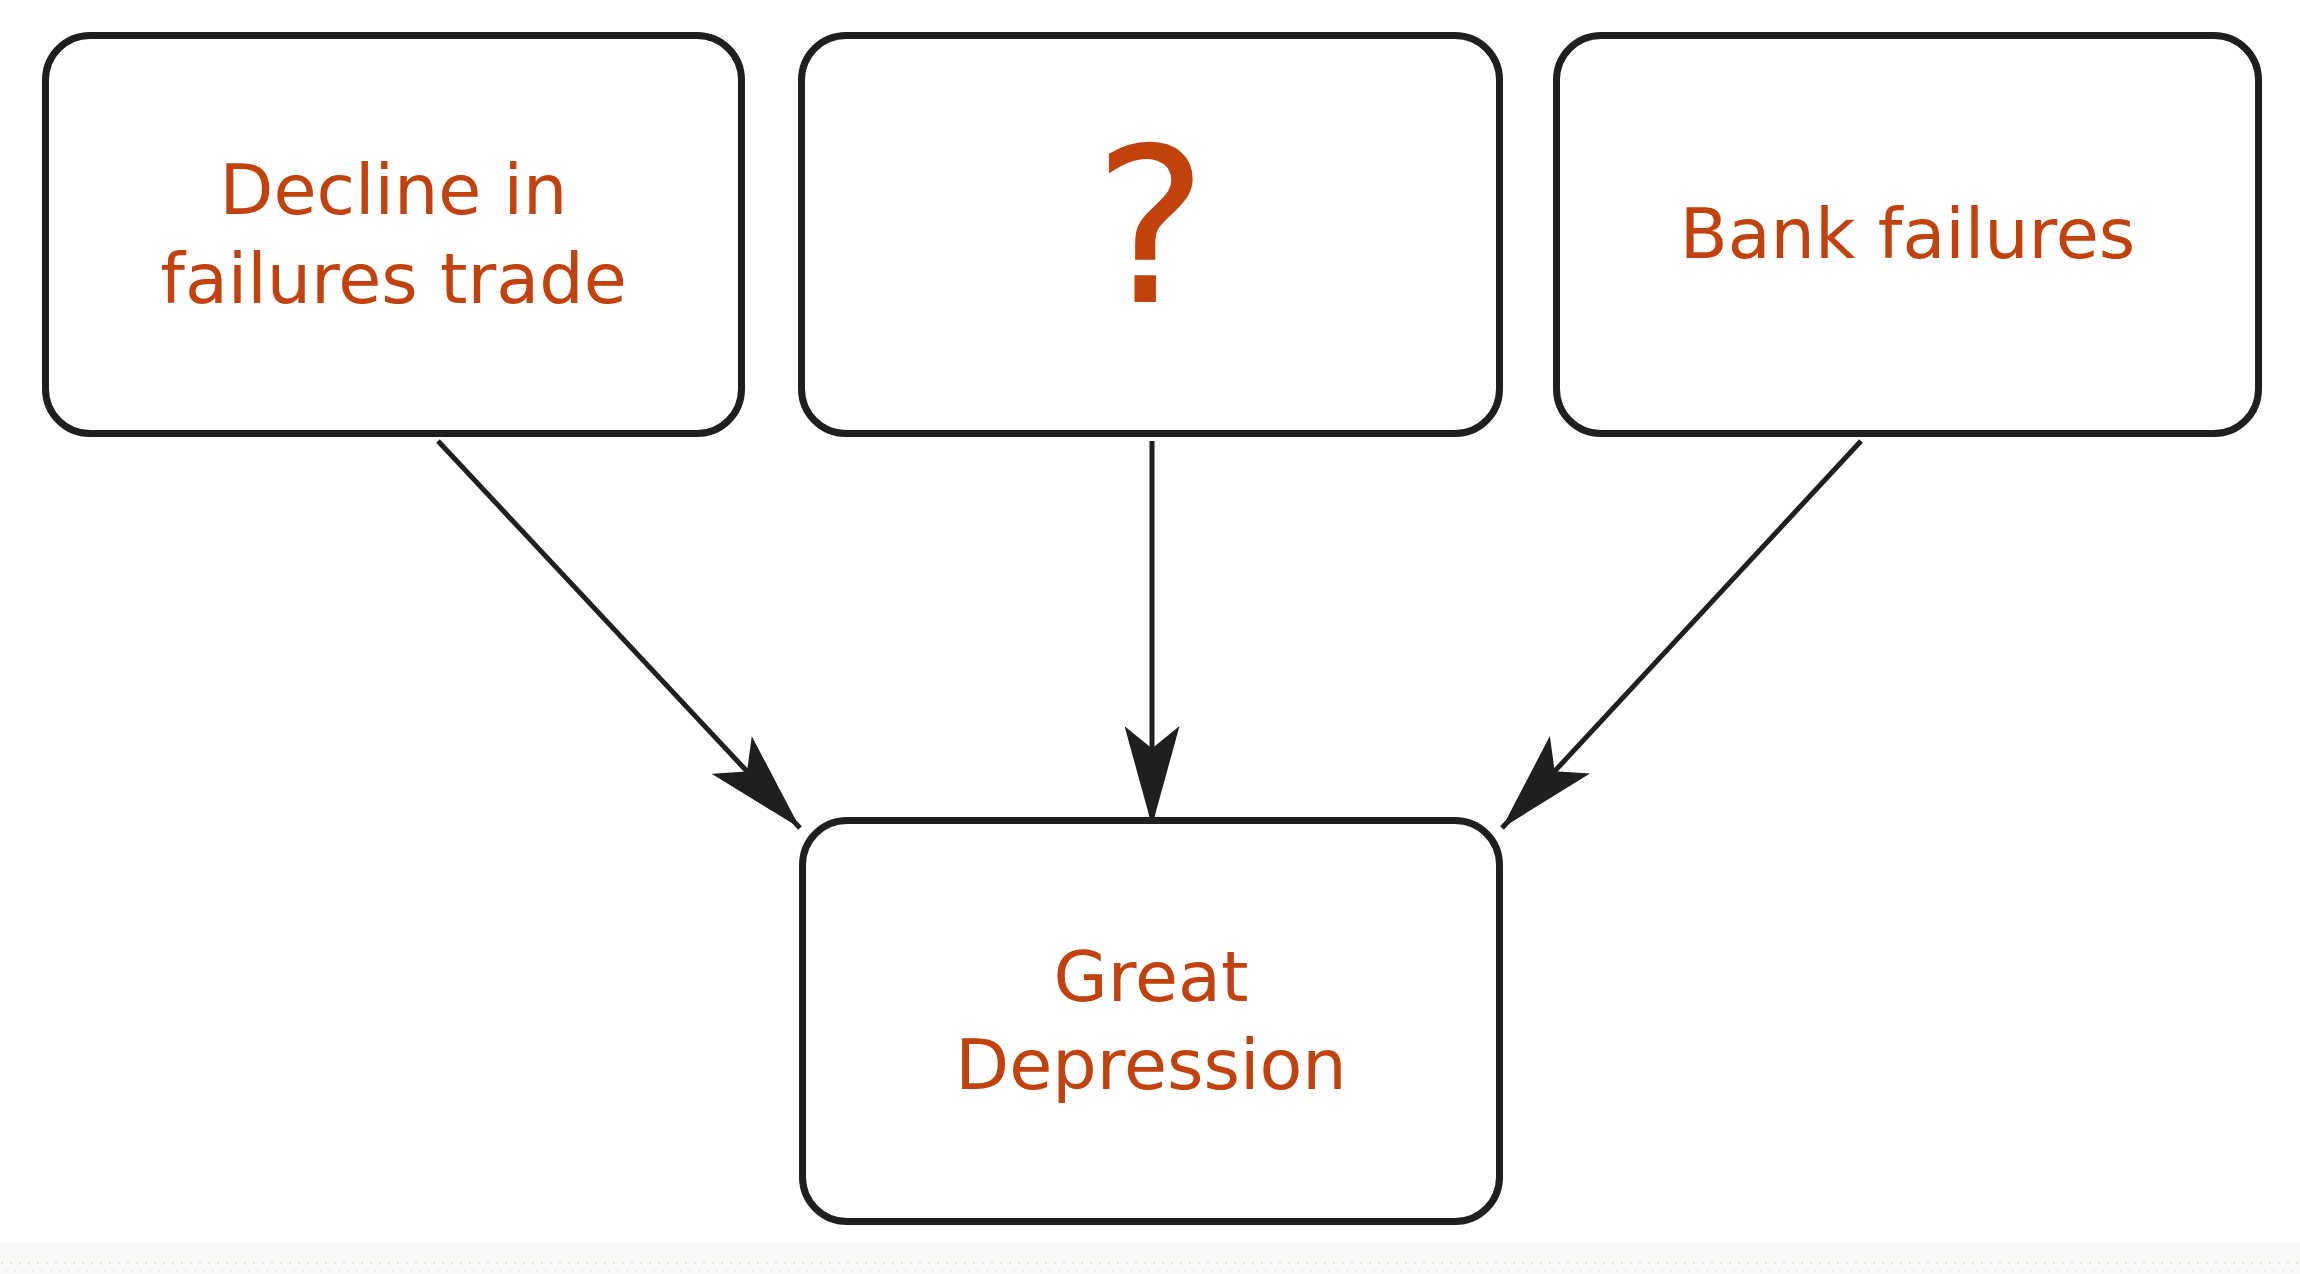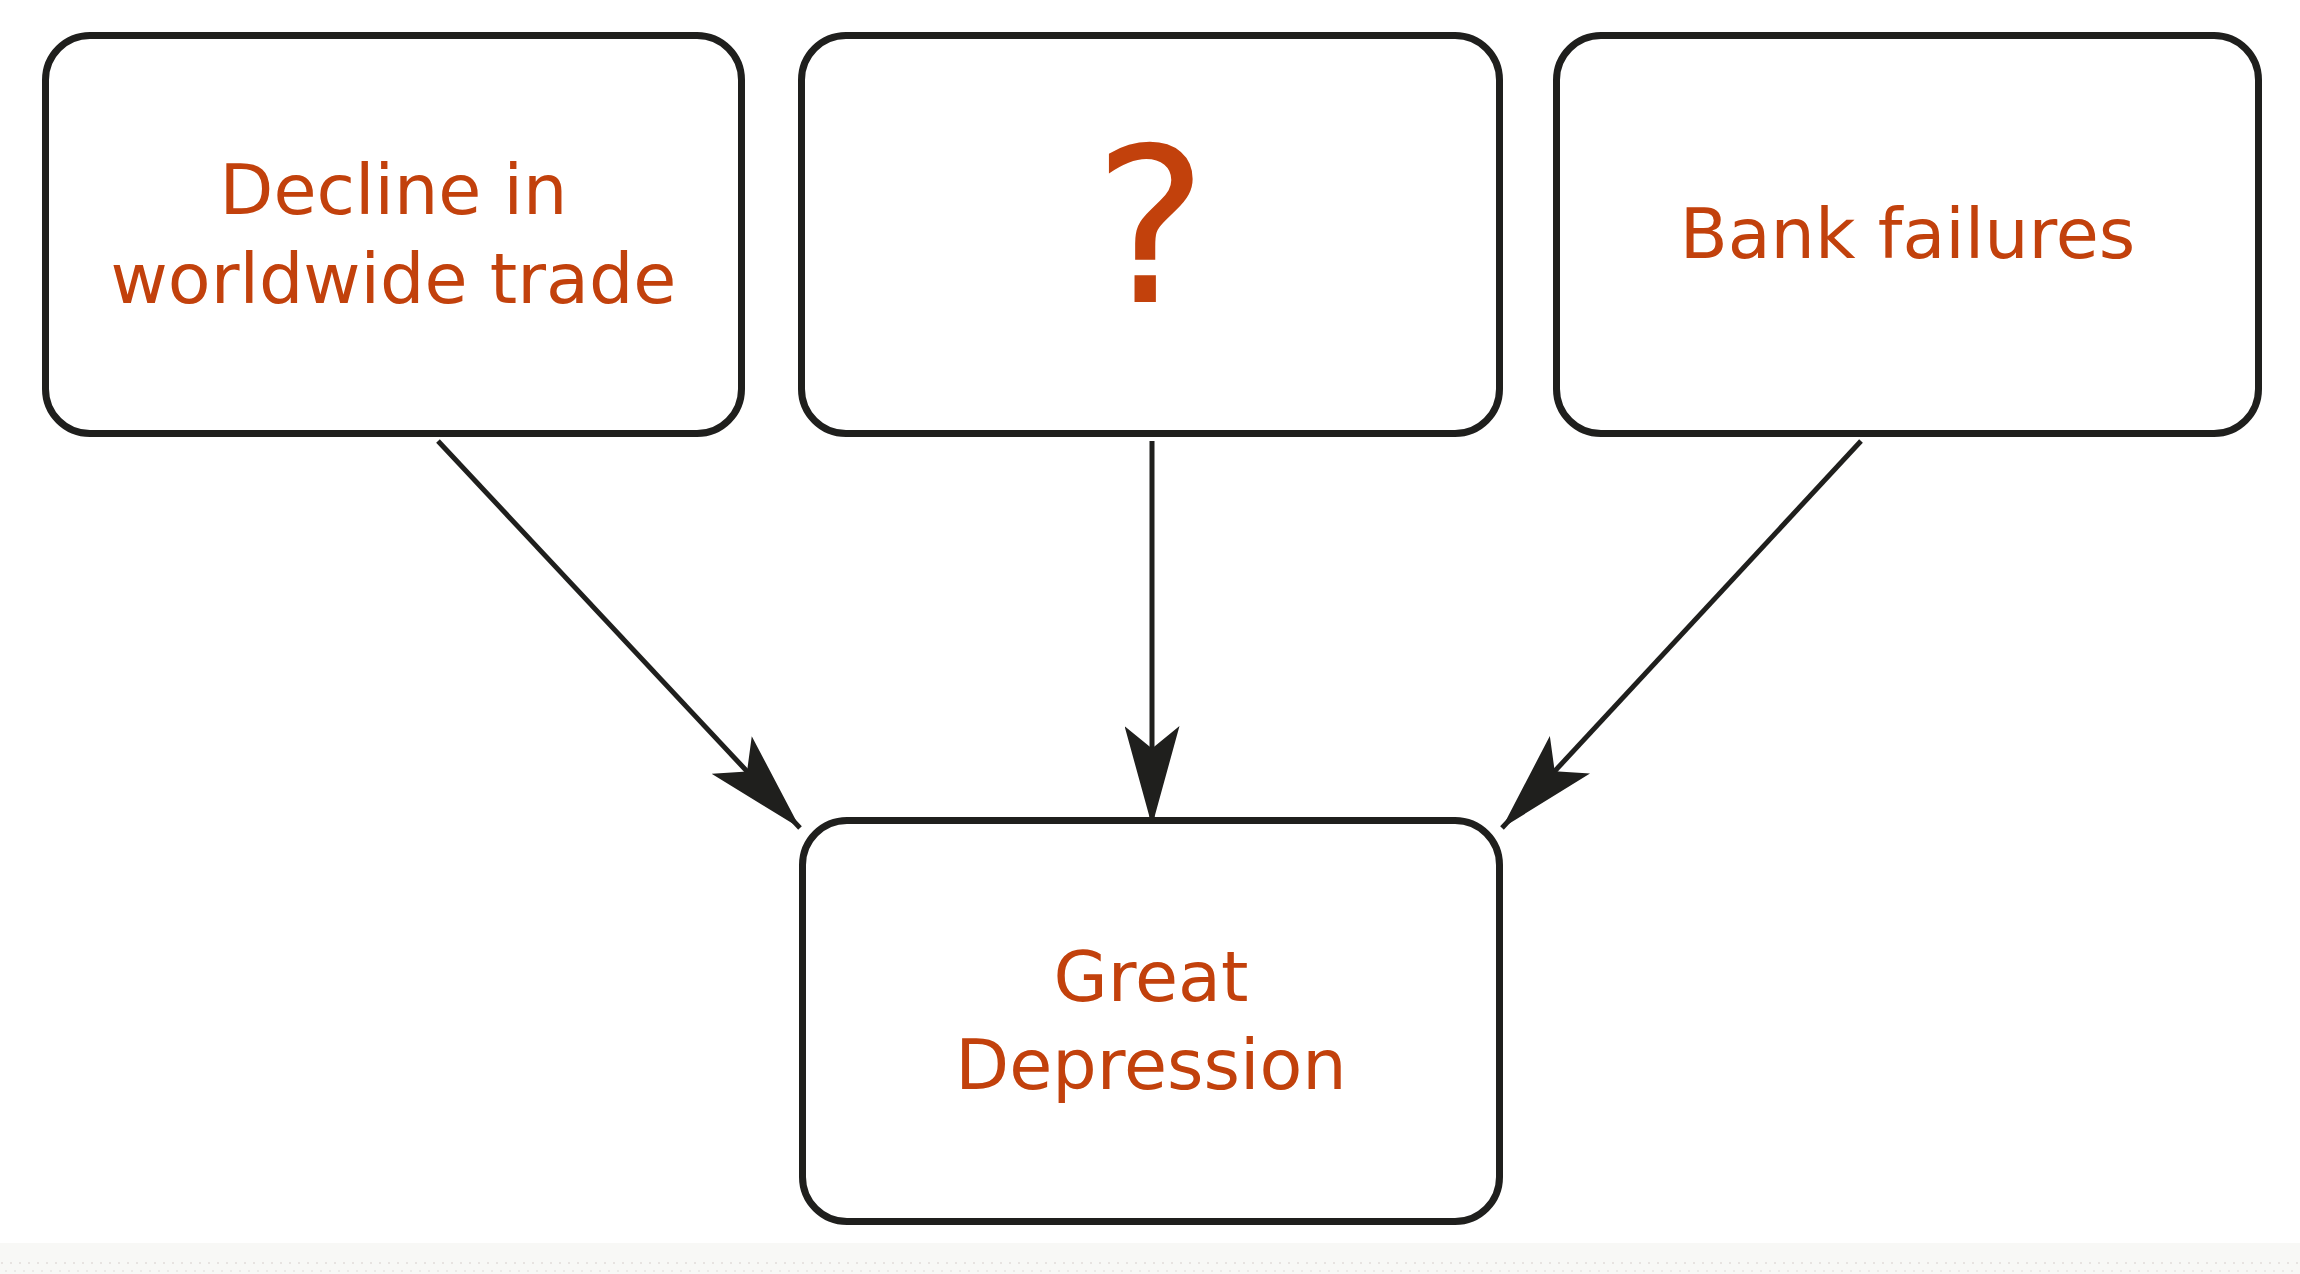--- a/index.html
+++ b/index.html
@@ -87,21 +87,21 @@
         <path d="M0,0 L20,5.5 L0,11 L4.5,5.5 Z" fill="#1f1f1d"></path>
       </marker>
     </defs>
     <line x1="438" y1="441" x2="800" y2="828" stroke="#1f1f1d" stroke-width="5" marker-end="url(#arrowhead)"></line>
     <line x1="1152" y1="441" x2="1152" y2="826" stroke="#1f1f1d" stroke-width="5" marker-end="url(#arrowhead)"></line>
     <line x1="1861" y1="441" x2="1502" y2="828" stroke="#1f1f1d" stroke-width="5" marker-end="url(#arrowhead)"></line>
   </svg>
 
   <div class="node" id="node-cause-trade">
     <span class="label-line">Decline in</span>
-    <span class="label-line">worldwide trade</span>
+    <span class="label-line">failures trade</span>
   </div>
 
   <div class="node" id="node-cause-unknown">
     <span class="label-big">?</span>
   </div>
 
   <div class="node" id="node-effect">
     <span class="label-line">Great</span>
     <span class="label-line">Depression</span>
   </div>

